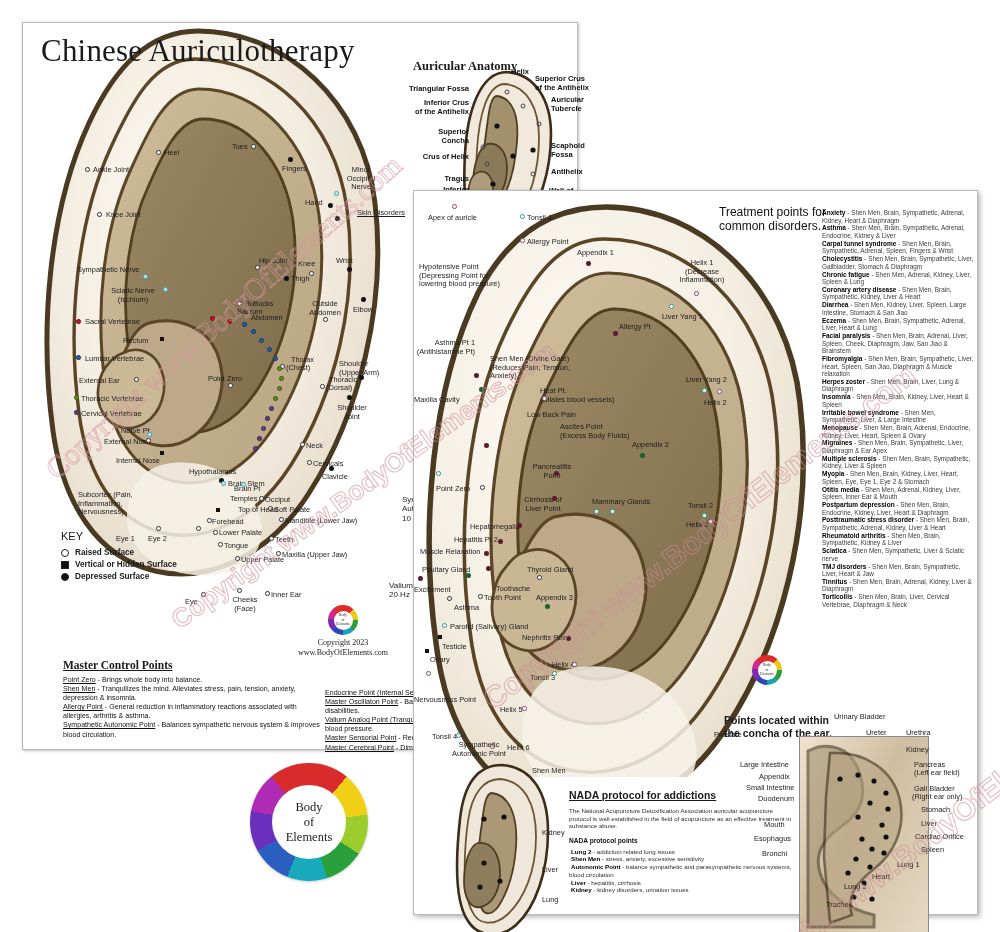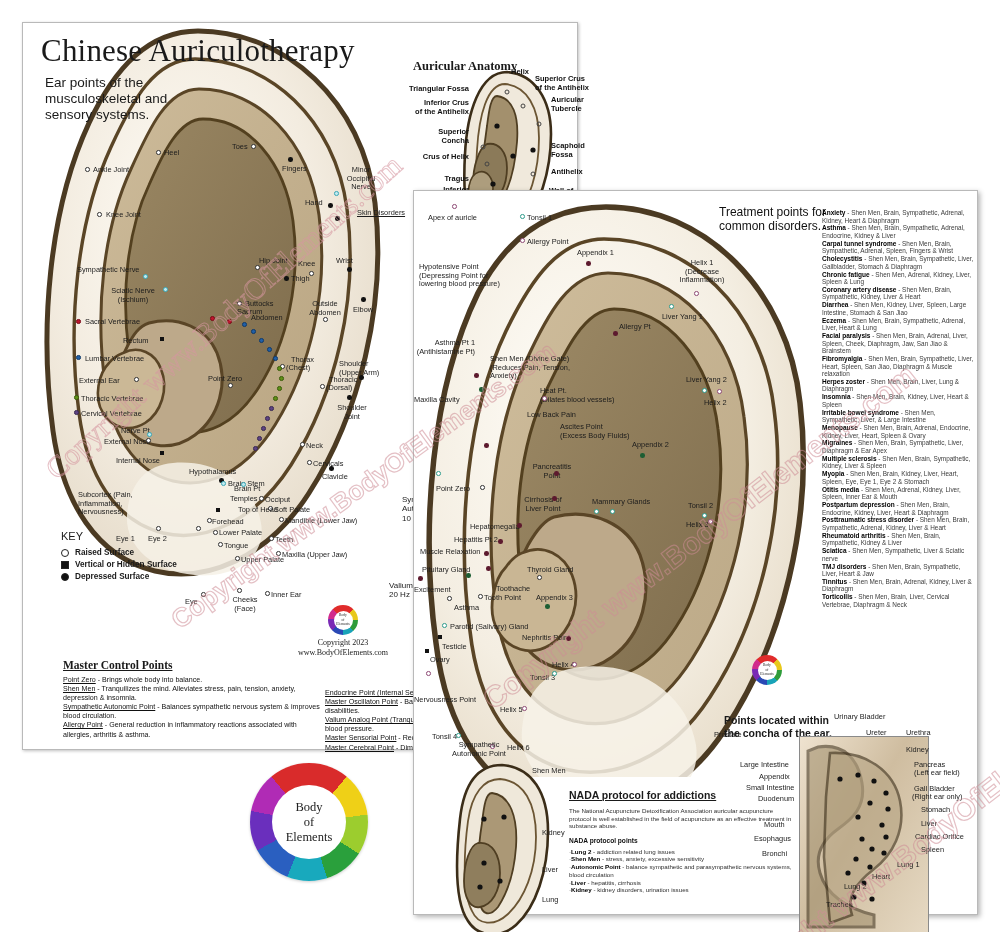--- a/index.html
+++ b/index.html
@@ -117,21 +117,20 @@
   .wm2{position:absolute;color:rgba(205,140,150,.5);font-family:"Liberation Sans",sans-serif;
      font-size:30px;white-space:nowrap;pointer-events:none;font-weight:700;
      -webkit-text-stroke:1.2px rgba(205,140,150,.55);color:transparent;}
 </style>
 </head>
 <body>
 
 <div class="poster" id="panel-main">
 
   <div class="title" id="main-title">Chinese Auriculotherapy</div>
-  <div id="main-sub">Ear points of the musculoskeletal and sensory systems.</div>
 
   
   <svg id="bigear" viewBox="0 0 380 560">
     <defs>
       <radialGradient id="gOuter" cx="42%" cy="38%" r="72%">
         <stop offset="0%" stop-color="#fffdf7"></stop>
           <stop offset="55%" stop-color="#f3ece0"></stop>
         <stop offset="100%" stop-color="#e3d8c5"></stop>
       </radialGradient>
       <linearGradient id="gMid" x1="0" y1="0" x2="1" y2="1">
@@ -416,22 +415,22 @@
     <div>Copyright 2023</div>
     <div>www.BodyOfElements.com</div>
   </div>
 
   
   <div id="mcp-block">
     <h3>Master Control Points</h3>
     <div class="defs">
       <div><u>Point Zero</u><span> - Brings whole body into balance.</span></div>
       <div><u>Shen Men</u><span> - Tranquilizes the mind. Alleviates stress, pain, tension, anxiety, depression &amp; insomnia.</span></div>
+      <div><u>Allergy Point</u><span> - General reduction in inflammatory reactions associated with allergies, arthritis &amp; asthma.</span></div>
       <div><u>Sympathetic Autonomic Point</u><span> - Balances sympathetic nervous system &amp; improves blood circulation.</span></div>
-      <div><u>Allergy Point</u><span> - General reduction in inflammatory reactions associated with allergies, arthritis &amp; asthma.</span></div>
     </div>
   </div>
   <div id="mcp-block2">
     <div class="defs">
       <div><u>Endocrine Point (Internal Secretion)</u><span> - Balances endocrine hormones</span></div>
       <div><u>Master Oscillaton Point</u><span> - Balance left &amp; right cerebral hemispheres. Used in learning disabilities.</span></div>
       <div><u>Valium Analog Point (Tranquilizer Pt)</u><span> - Produces general sedation &amp; reduces high blood pressure.</span></div>
       <div><u>Master Sensorial Point</u><span> - Reduces unpleasant or excessive sensations.</span></div>
       <div><u>Master Cerebral Point</u><span> - Diminishes nervous anxiety, fear, worry &amp; poor memory.</span></div>
     </div>

